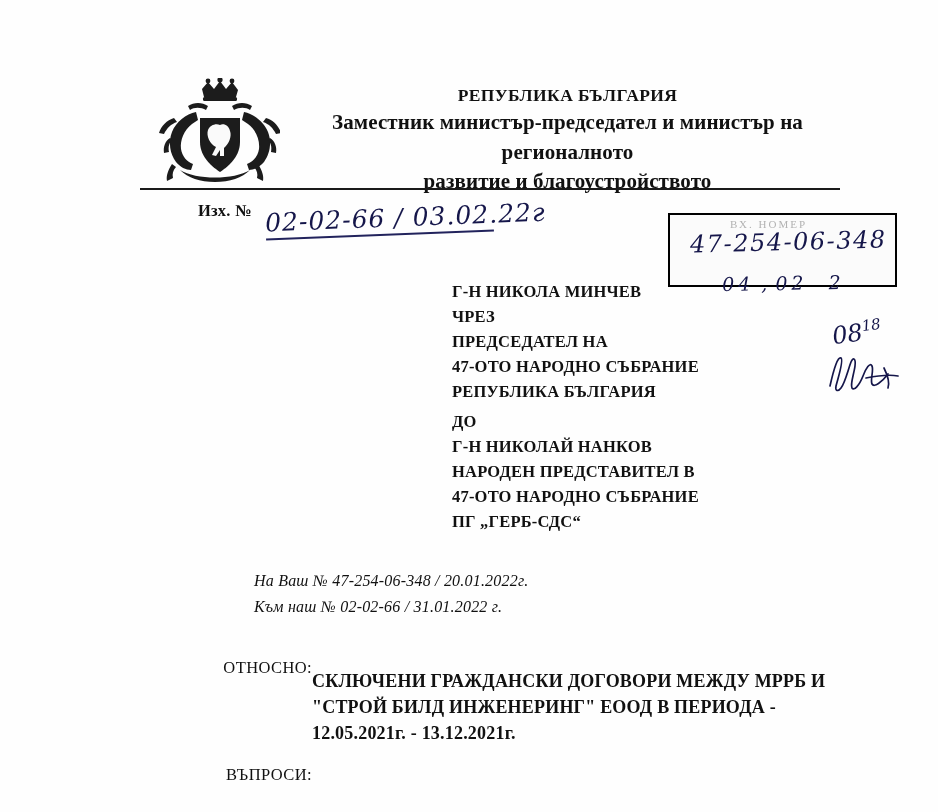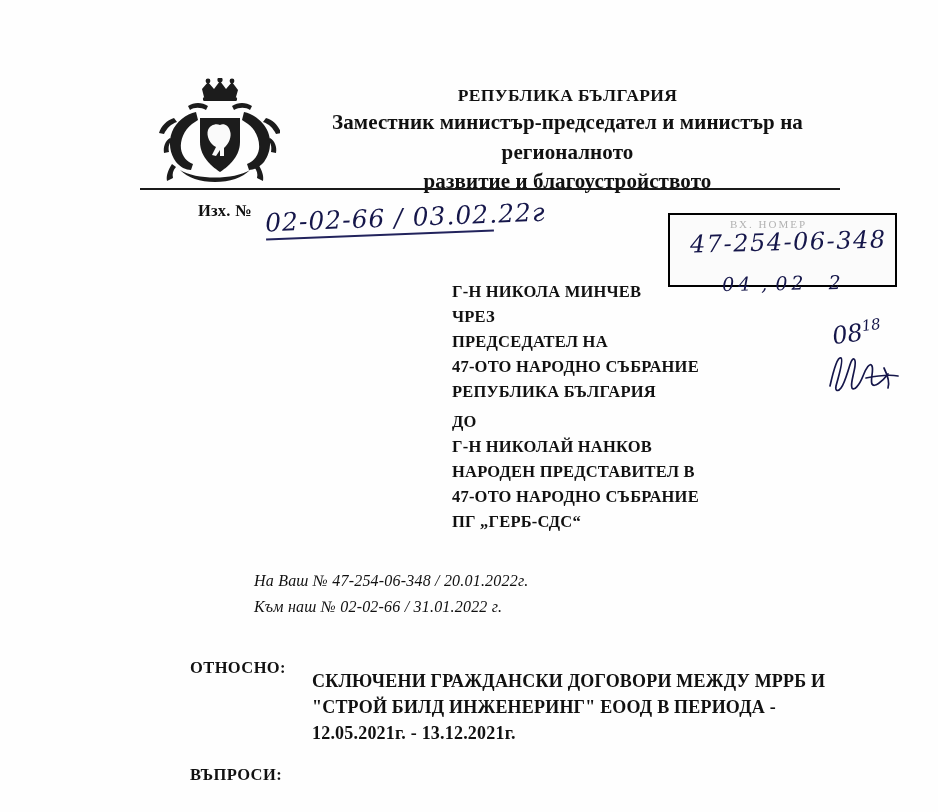--- a/index.html
+++ b/index.html
@@ -183,24 +183,25 @@
     line-height: 1.65;
     letter-spacing: 0.2px;
   }
 
   
   .field {
     position: absolute;
     display: flex;
   }
   .field-label {
-    font-weight: bold;
+    font-weight: normal;
     font-size: 16.5px;
     letter-spacing: 0.4px;
     white-space: nowrap;
+    text-align: right;
   }
   .field-body {
     font-weight: bold;
     font-size: 18px;
     line-height: 1.45;
     letter-spacing: 0.2px;
     margin-top: 10px;
   }
   .subject {
     left: 190px;

